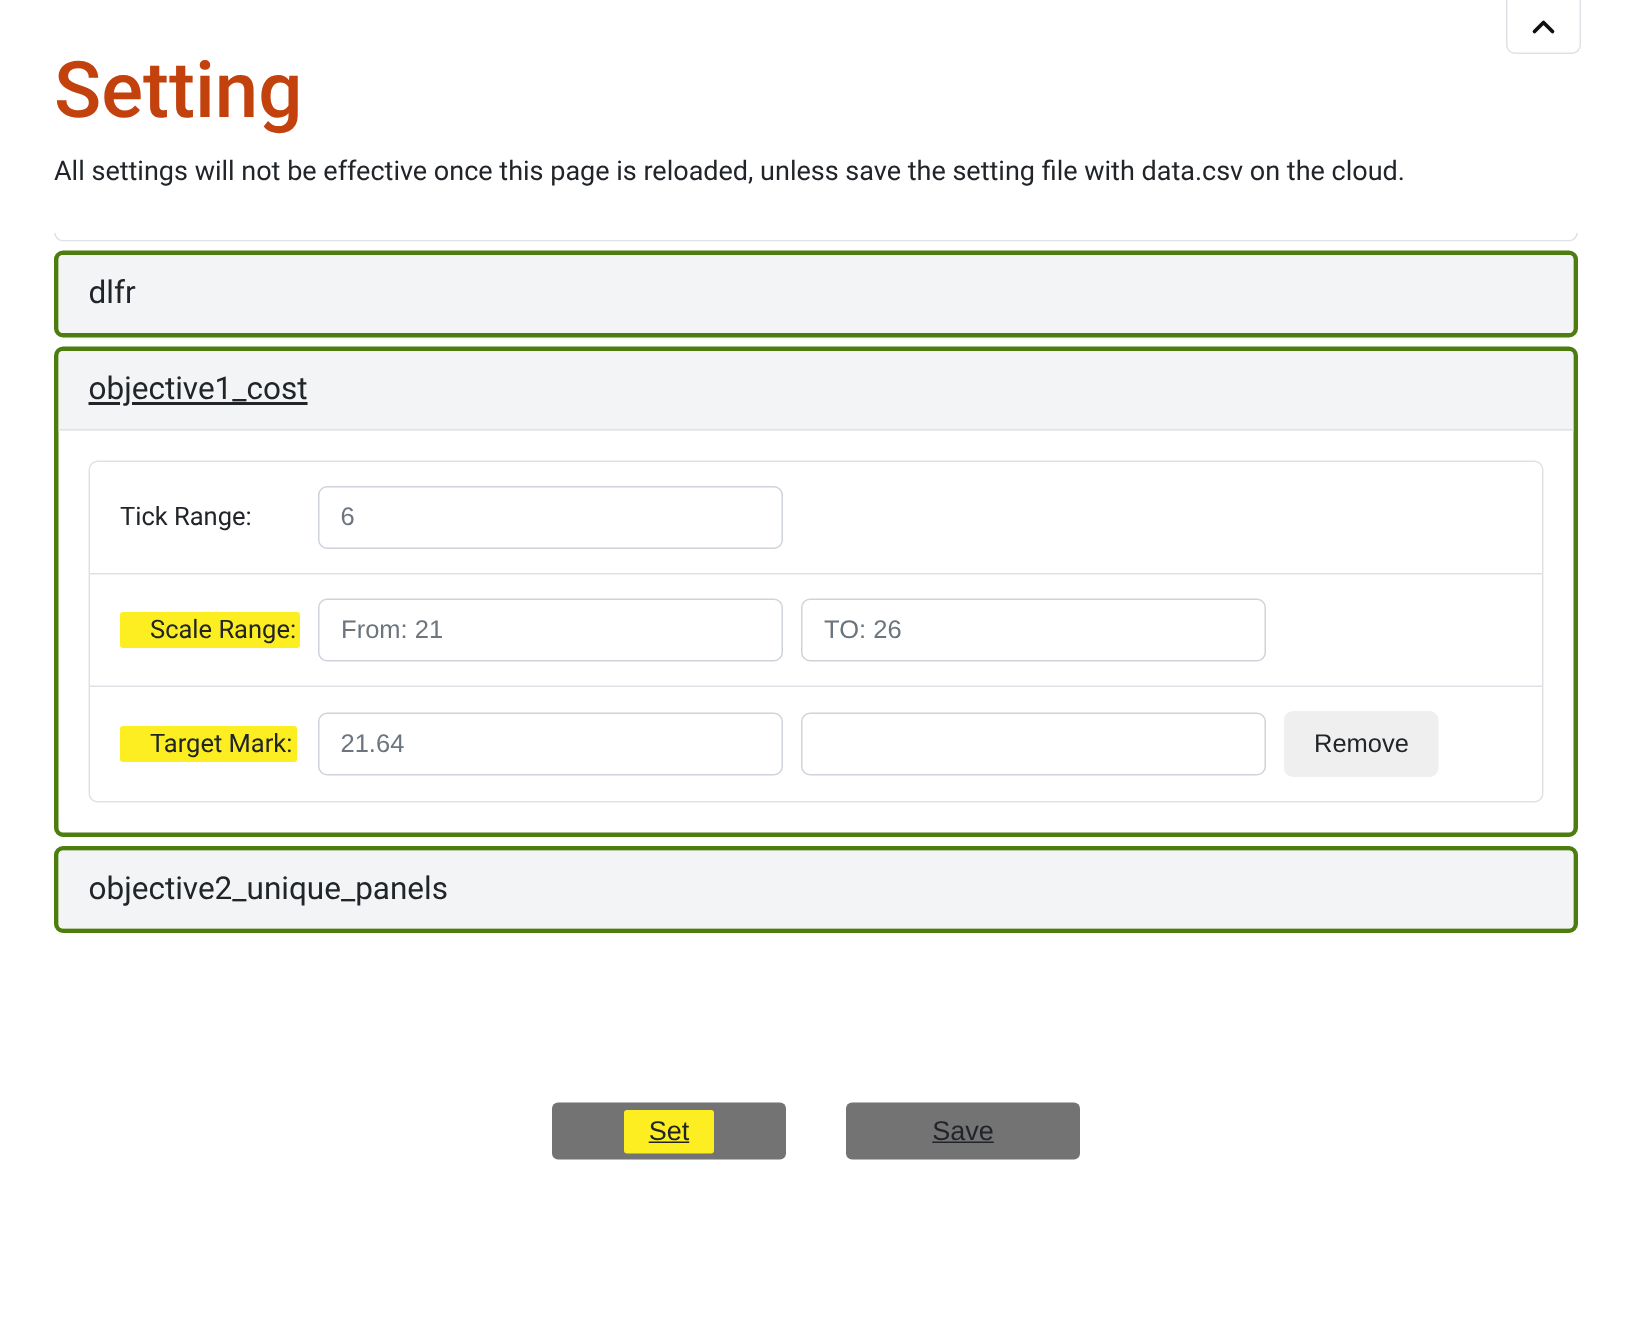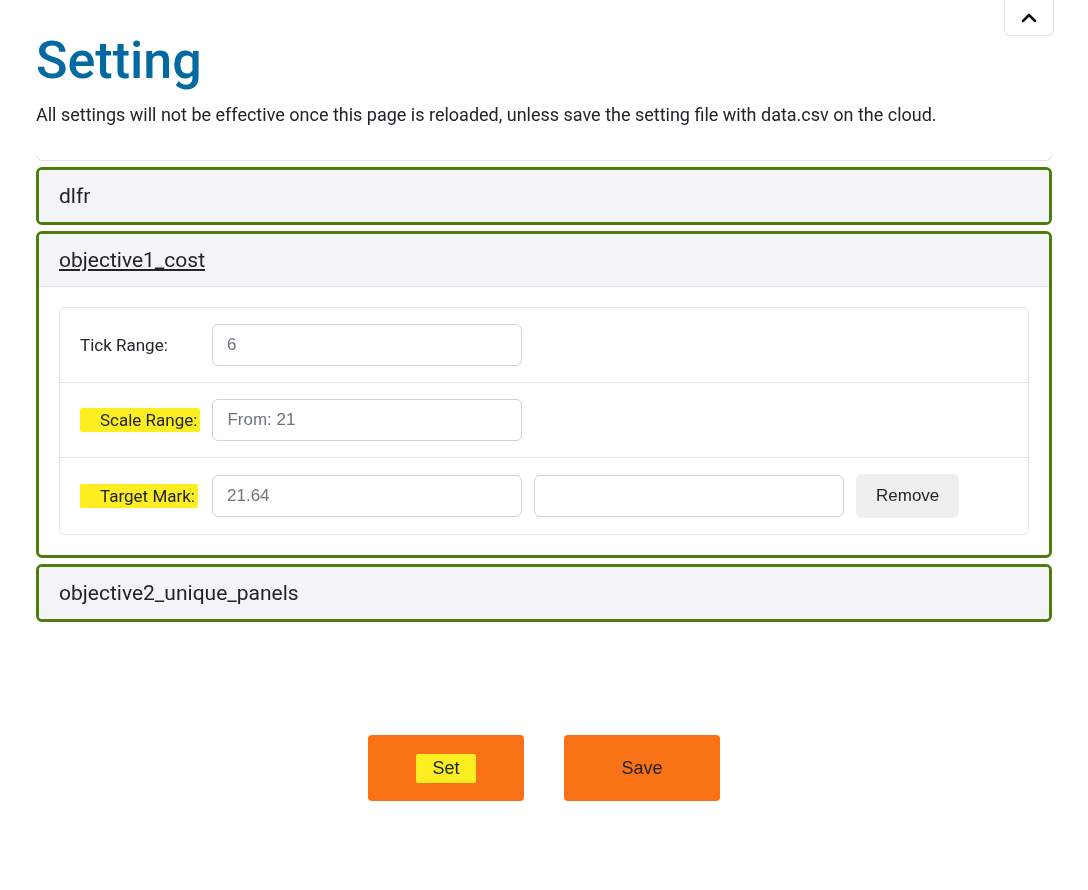--- a/index.html
+++ b/index.html
@@ -32,21 +32,21 @@
       align-items: center;
       justify-content: center;
     }
     .chevron-up svg { display: block; }
     .page { padding: 30px 36px 40px 36px; position: relative; }
     h1.title {
       margin: 0 0 12px 0;
       font-size: 52px;
       font-weight: 500;
       line-height: 1.2;
-      color: #0369a1;
+      color: #c2410c;
     }
     .subtitle {
       font-size: 18px;
       color: #212529;
       margin: 0 0 30px 0;
     }
     .scroll-region {
       position: relative;
       height: 520px;
       overflow-y: scroll;
@@ -126,30 +126,31 @@
       padding: 12px 20px;
     }
     .footer-buttons {
       display: flex;
       justify-content: center;
       gap: 40px;
       margin-top: 60px;
     }
     .footer-btn {
       width: 156px;
-      height: 66px;
-      background: #f97316;
+      height: 38px;
+      background: #737373;
       border: none;
       border-radius: 4px;
       font-size: 18px;
       color: #212529;
       cursor: pointer;
       display: flex;
       align-items: center;
       justify-content: center;
+      text-decoration: underline;
     }
     .footer-btn .hl-btn {
       background: #fcee21;
       padding: 4px 16px;
       border-radius: 2px;
     }
     .edge {
       border-left: 1px solid #dee2e6;
       border-right: 1px solid #dee2e6;
       border-bottom: 1px solid #dee2e6;
@@ -192,20 +193,21 @@
           <div class="row">
             <span class="label">Tick Range:</span>
             <input class="input" type="text" placeholder="6" style="">
           </div>
 
           <div class="row">
             <span class="label">
               <span class="hl">Scale Range:</span>
             </span>
             <input class="input" type="text" placeholder="From: 21" style="">
+            <input class="input" type="text" placeholder="TO: 26" style="">
           </div>
 
           <div class="row">
             <span class="label">
               <span class="hl">Target Mark:</span>
             </span>
             <input class="input" type="text" placeholder="21.64" style="">
             <input class="input" type="text" placeholder="" style="">
             <button class="btn btn-remove">Remove</button>
           </div>

